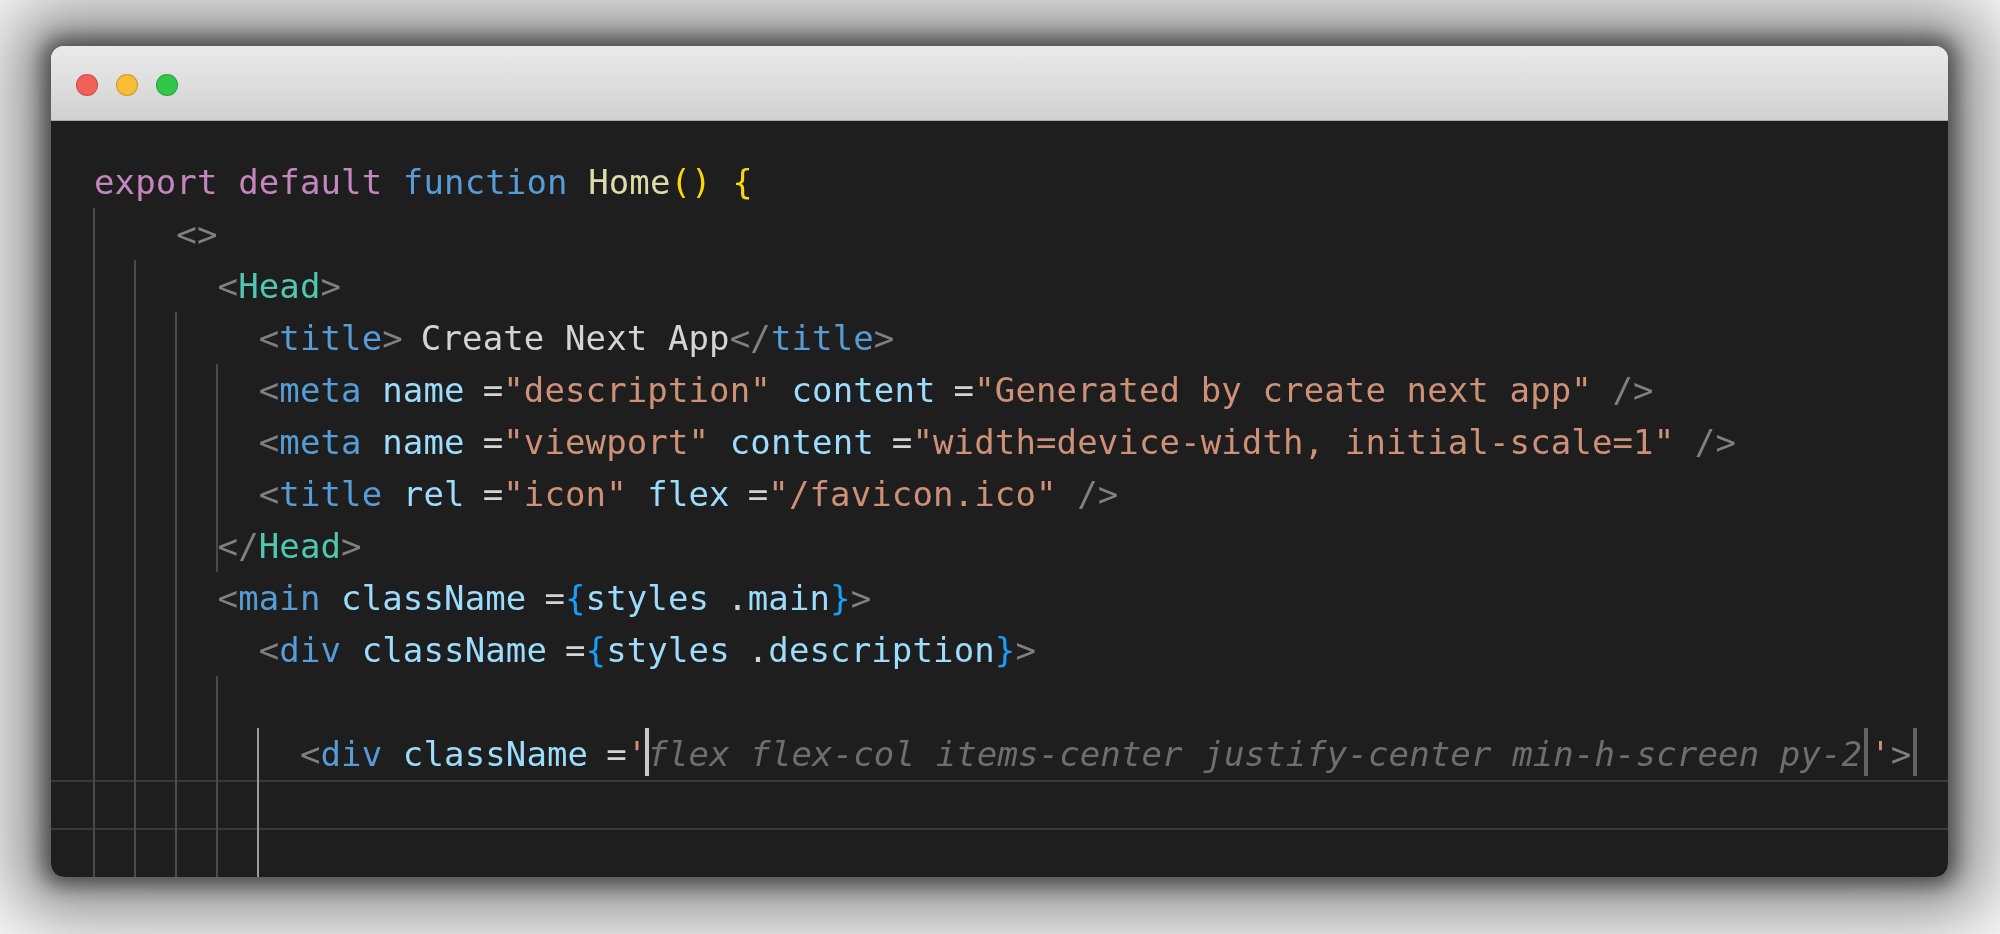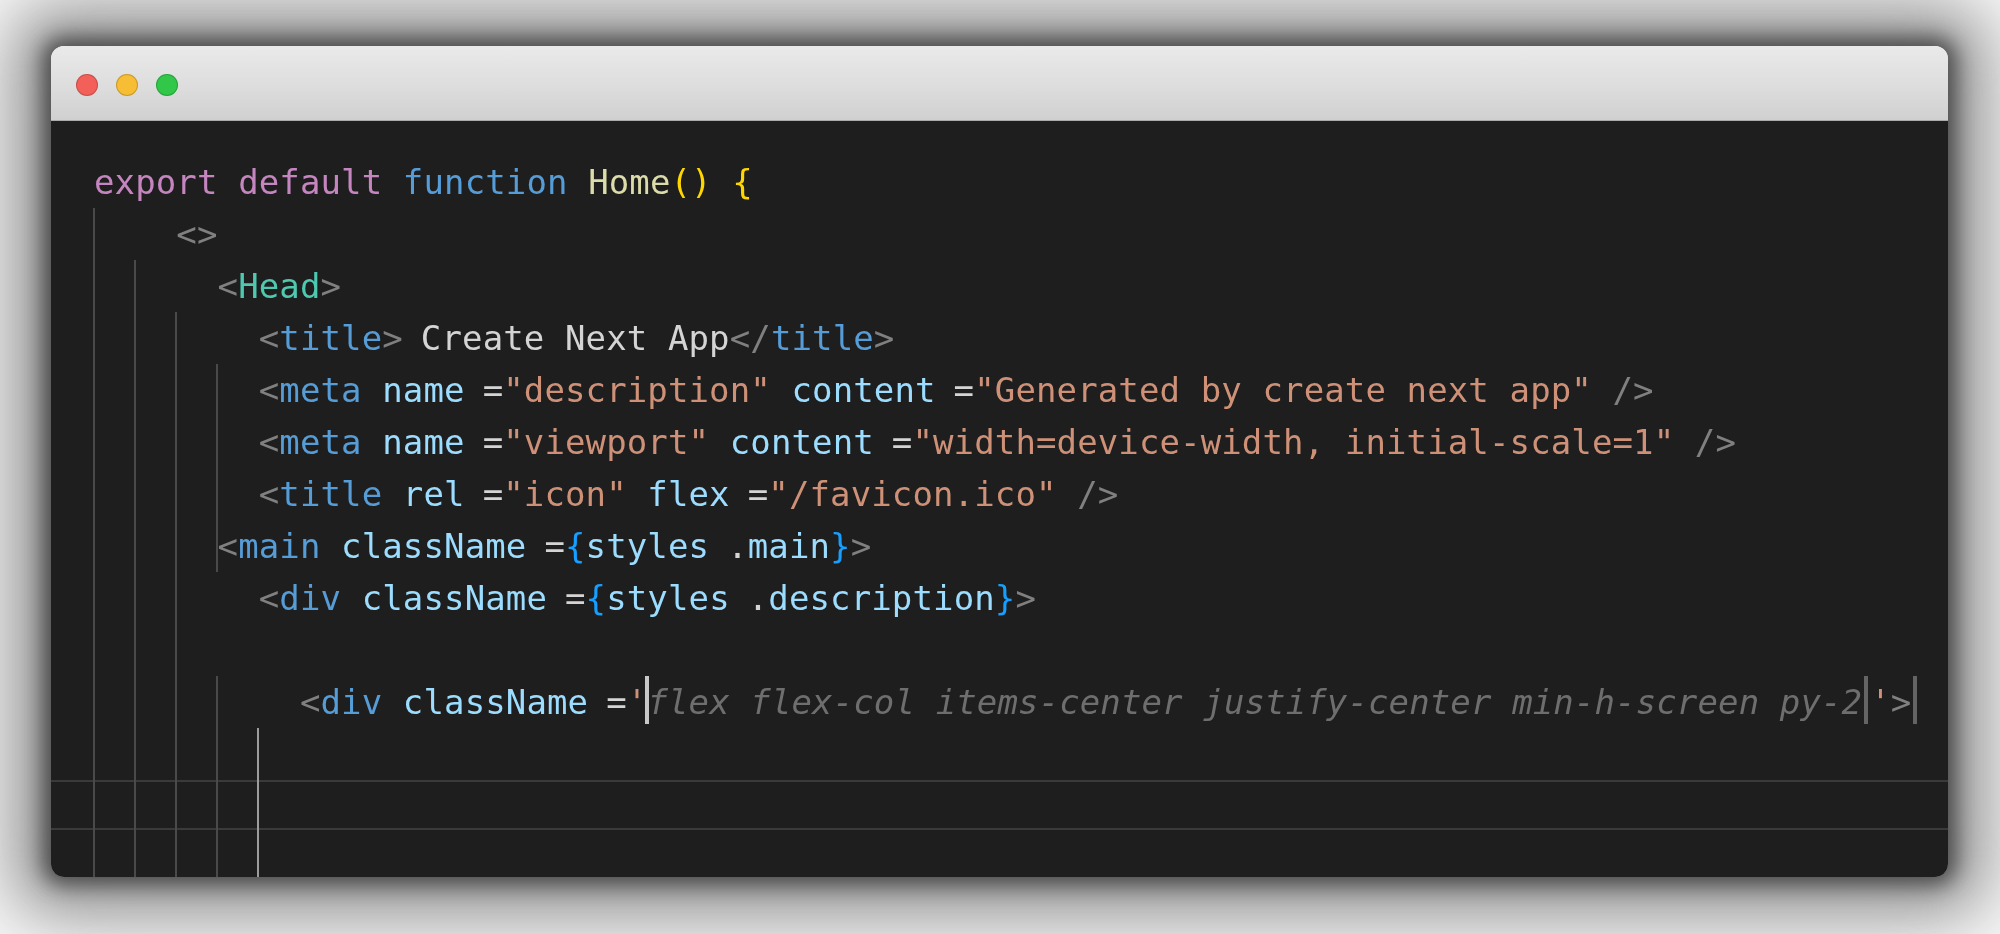--- a/index.html
+++ b/index.html
@@ -97,20 +97,21 @@
     <div class="guide g3b"></div>
     <div class="guide g4 active"></div>
     <div class="code">
         <div class="line"><span class="tok c-keyword">export default </span><span class="tok c-blue">function </span><span class="tok c-func">Home</span><span class="tok c-gold">() {</span></div>
         <div class="line"><span class="tok c-punct">    &lt;&gt;</span></div>
         <div class="line"><span class="tok c-punct">      &lt;</span><span class="tok c-teal">Head</span><span class="tok c-punct">&gt;</span></div>
         <div class="line"><span class="tok c-punct">        &lt;</span><span class="tok c-blue">title</span><span class="tok c-punct">&gt;</span><span class="tok c-fg">Create Next App</span><span class="tok c-punct">&lt;/</span><span class="tok c-blue">title</span><span class="tok c-punct">&gt;</span></div>
         <div class="line"><span class="tok c-punct">        &lt;</span><span class="tok c-blue">meta</span><span class="tok c-attr"> name</span><span class="tok c-fg">=</span><span class="tok c-str">"description"</span><span class="tok c-attr"> content</span><span class="tok c-fg">=</span><span class="tok c-str">"Generated by create next app"</span><span class="tok c-punct"> /&gt;</span></div>
         <div class="line"><span class="tok c-punct">        &lt;</span><span class="tok c-blue">meta</span><span class="tok c-attr"> name</span><span class="tok c-fg">=</span><span class="tok c-str">"viewport"</span><span class="tok c-attr"> content</span><span class="tok c-fg">=</span><span class="tok c-str">"width=device-width, initial-scale=1"</span><span class="tok c-punct"> /&gt;</span></div>
         <div class="line"><span class="tok c-punct">        &lt;</span><span class="tok c-blue">title</span><span class="tok c-attr"> rel</span><span class="tok c-fg">=</span><span class="tok c-str">"icon"</span><span class="tok c-attr"> flex</span><span class="tok c-fg">=</span><span class="tok c-str">"/favicon.ico"</span><span class="tok c-punct"> /&gt;</span></div>
+        <div class="line"><span class="tok c-punct">      &lt;/</span><span class="tok c-teal">Head</span><span class="tok c-punct">&gt;</span></div>
         <div class="line"><span class="tok c-punct">      &lt;</span><span class="tok c-blue">main</span><span class="tok c-attr"> className</span><span class="tok c-fg">=</span><span class="tok c-bblue">{</span><span class="tok c-attr">styles</span><span class="tok c-fg">.</span><span class="tok c-attr">main</span><span class="tok c-bblue">}</span><span class="tok c-punct">&gt;</span></div>
         <div class="line"><span class="tok c-punct">        &lt;</span><span class="tok c-blue">div</span><span class="tok c-attr"> className</span><span class="tok c-fg">=</span><span class="tok c-bblue">{</span><span class="tok c-attr">styles</span><span class="tok c-fg">.</span><span class="tok c-attr">description</span><span class="tok c-bblue">}</span><span class="tok c-punct">&gt;</span></div>
         <div class="line"></div>
         <div class="line"><span class="tok c-punct">          &lt;</span><span class="tok c-blue">div</span><span class="tok c-attr"> className</span><span class="tok c-fg">=</span><span class="tok c-str">'</span><span class="cursor"></span><span class="tok c-ghost">flex flex-col items-center justify-center min-h-screen py-2</span><span class="marker-bar"></span><span class="tok c-str">'</span><span class="tok c-punct">&gt;</span><span class="marker-bar"></span></div>
         <div class="line"></div>
       </div>
   </div>
 </div>
 
 </body></html>

